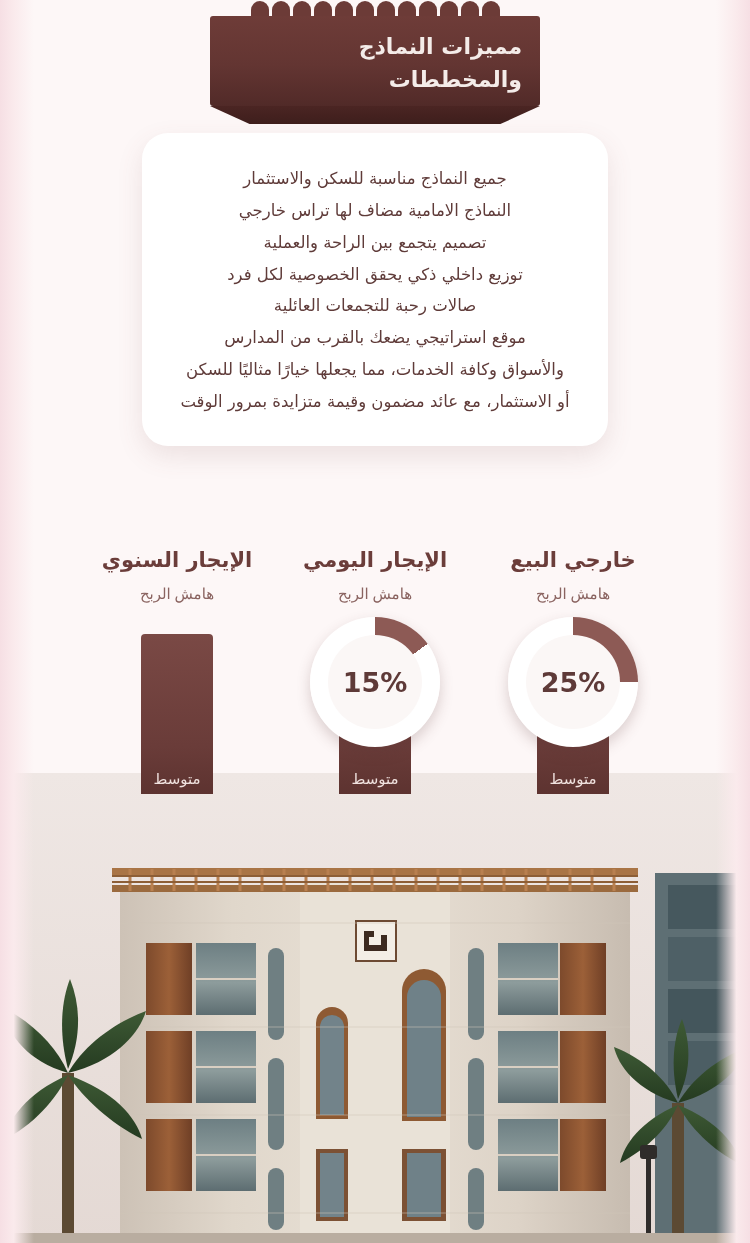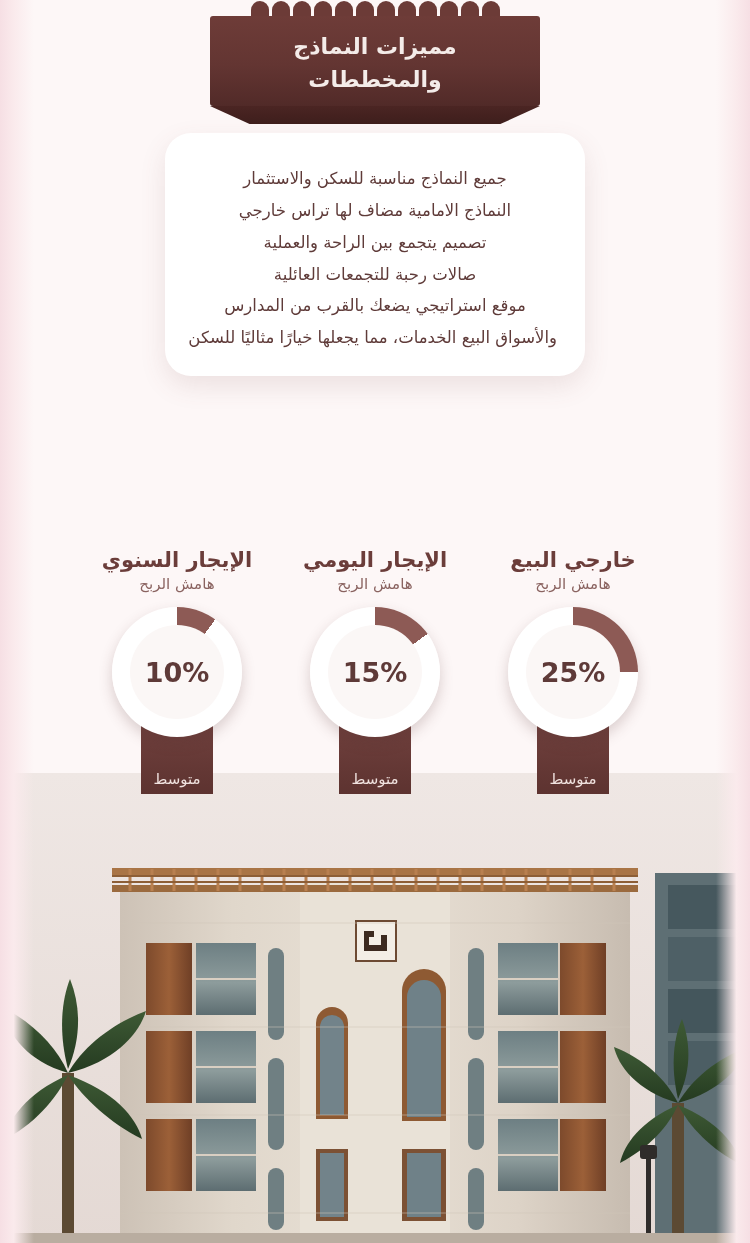--- a/index.html
+++ b/index.html
@@ -59,21 +59,21 @@
     width: 18px;
     height: 15px;
     background: #6c3b37;
     border-radius: 9px 9px 0 0;
   }
 
   .banner-body {
     background: linear-gradient(180deg, #6e3c38 0%, #633532 55%, #512a28 100%);
     border-radius: 3px;
     padding: 14px 18px 10px;
-    text-align: center;
+    text-align: right;
     position: relative;
   }
   .banner-body::after {
     content: "";
     position: absolute;
     left: 0; right: 0; bottom: -18px;
     height: 18px;
     background: linear-gradient(180deg, #4b2523 0%, #3e1e1c 100%);
     clip-path: polygon(0 0, 100% 0, 88% 100%, 12% 100%);
   }
@@ -85,25 +85,25 @@
     letter-spacing: .2px;
     direction: rtl;
   }
 
   
   #features-card {
     position: absolute;
     top: 133px;
     left: 50%;
     transform: translateX(-50%);
-    width: 420px;
+    width: 466px;
     background: #ffffff;
     border-radius: 26px;
     box-shadow: 0 10px 26px rgba(120, 80, 80, .13);
-    padding: 30px 28px 22px;
+    padding: 30px 28px 28px;
     text-align: center;
     z-index: 4;
   }
   .feature-line {
     color: #5f3b39;
     font-size: 16.5px;
     line-height: 1.93;
     direction: rtl;
     white-space: nowrap;
   }
@@ -130,22 +130,23 @@
     color: #6b3d3a;
     font-size: 21px;
     font-weight: bold;
     direction: rtl;
     white-space: nowrap;
     text-align: center;
   }
   .stat-sub {
     color: #8a6360;
     font-size: 15px;
-    margin-top: 3px;
+    margin-top: 13px;
     direction: rtl;
+    font-family: Liberation Serif, serif;
   }
 
   
   .pedestal {
     position: absolute;
     top: 86px;
     left: 50%;
     transform: translateX(-50%);
     width: 72px;
     height: 160px;
@@ -233,23 +234,25 @@
     <div class="banner-body">
       <div class="banner-title">مميزات النماذج</div>
       <div class="banner-title">والمخططات</div>
     </div>
   </div>
 
   <div id="features-card">
     <div class="feature-line">جميع النماذج مناسبة للسكن والاستثمار</div>
     <div class="feature-line">النماذج الامامية مضاف لها تراس خارجي</div>
     <div class="feature-line">تصميم يتجمع بين الراحة والعملية</div>
+    <div class="feature-line">توزيع داخلي ذكي يحقق الخصوصية لكل فرد</div>
     <div class="feature-line">صالات رحبة للتجمعات العائلية</div>
     <div class="feature-line">موقع استراتيجي يضعك بالقرب من المدارس</div>
-    <div class="feature-line">والأسواق البيع الخدمات، مما يجعلها خيارًا مثاليًا للسكن</div>
+    <div class="feature-line">والأسواق وكافة الخدمات، مما يجعلها خيارًا مثاليًا للسكن</div>
+    <div class="feature-line">أو الاستثمار، مع عائد مضمون وقيمة متزايدة بمرور الوقت</div>
   </div>
 
   <div id="stats">
 
     <div class="stat">
       <div class="pedestal">
         <div class="pedestal-label">متوسط</div>
       </div>
       <div class="stat-title">خارجي البيع</div>
       <div class="stat-sub">هامش الربح</div>
@@ -274,26 +277,20 @@
         </div>
       </div>
     </div>
 
     <div class="stat">
       <div class="pedestal">
         <div class="pedestal-label">متوسط</div>
       </div>
       <div class="stat-title">الإيجار السنوي</div>
       <div class="stat-sub">هامش الربح</div>
-      <div class="donut-wrap">
-        <div class="donut" style="background: conic-gradient(rgb(141, 90, 85) 0deg, rgb(141, 90, 85) 36deg, rgb(255, 255, 255) 36deg, rgb(255, 255, 255) 360deg);"></div>
-        <div class="donut-hole">
-          <span class="donut-value">10%</span>
-        </div>
-      </div>
     </div>
 
   </div>
 
   <div id="building">
     <svg viewBox="0 0 750 470" width="750" height="470" preserveAspectRatio="xMidYMax slice">
       <defs>
         <linearGradient id="skyG" x1="0" y1="0" x2="0" y2="1">
           <stop offset="0%" stop-color="#efe7e4"></stop>
           <stop offset="100%" stop-color="#e4d9d4"></stop>

